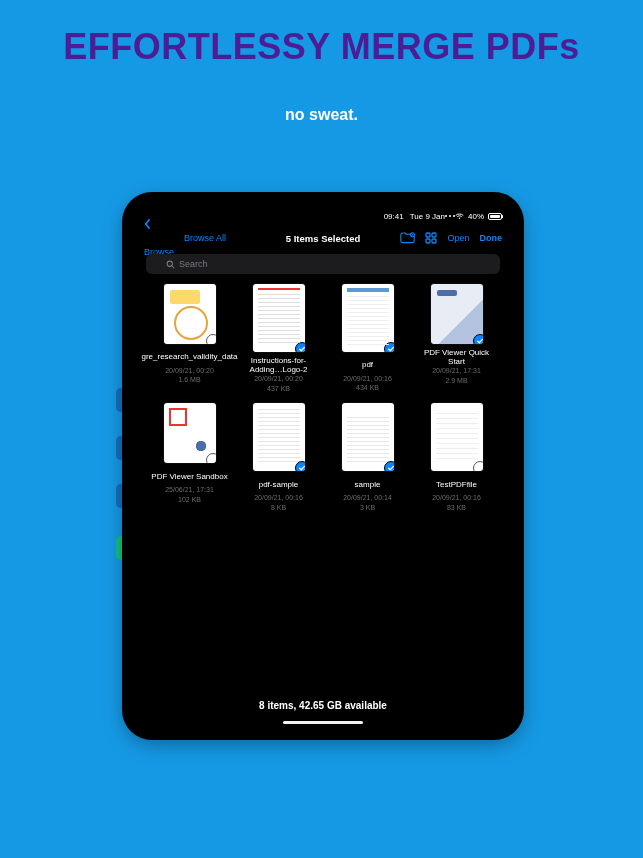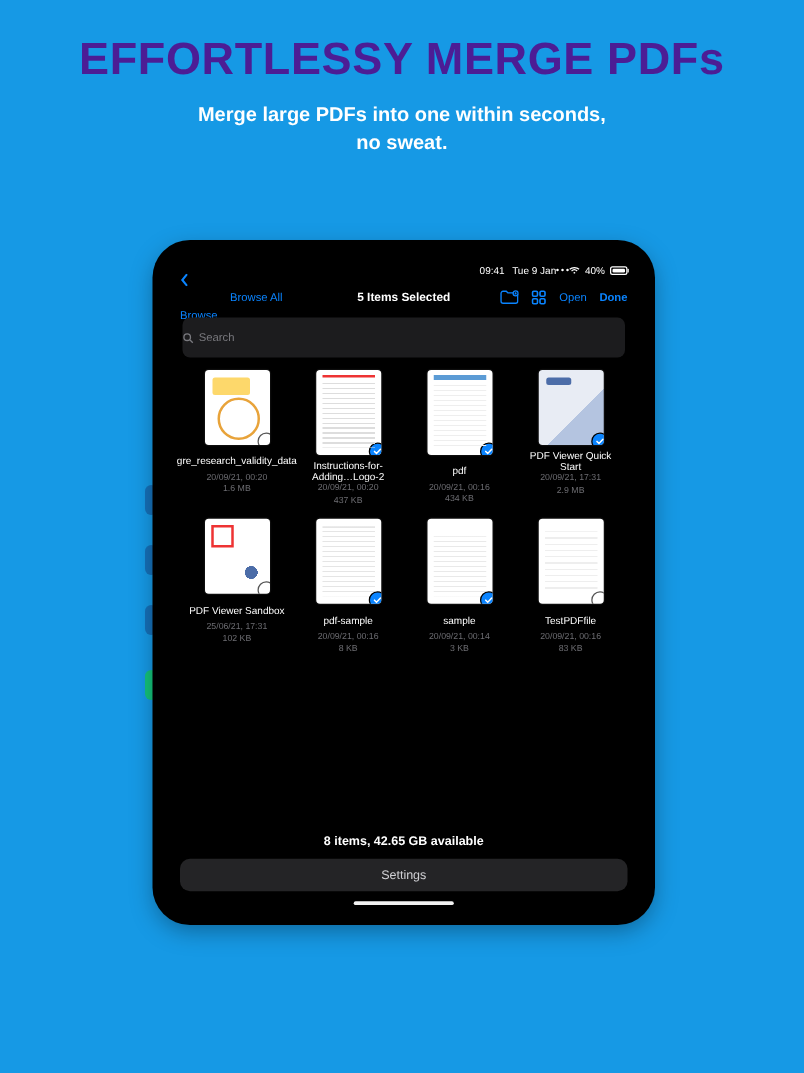--- a/index.html
+++ b/index.html
@@ -81,27 +81,27 @@
   .navbar .group { display:flex; align-items:center; gap:10px; }
   .navbar .title { color:#fff; font-weight:600; position:absolute; left:0; right:0; text-align:center; font-size:9.5px; }
   .navbar .back { display:flex; gap:18px;flex-direction:column; }
   .chev-left { width:7px; height:10px; }
   .icon-btn { display:flex; align-items:center; }
   .icon-btn svg { display:block; }
 
   
   .search {
     margin: 2px 8px 6px 8px;
-    height: 32px;
+    height: 20px;
     background: #1c1c1e;
     border-radius: 6px;
     display:flex;
     align-items:center;
     gap:4px;
-    padding: 0 0;
+    padding: 0 20px;
     color:#7a7a7f;
     font-size:9px;
   }
   .search svg { width:9px; height:9px; }
 
   
   .grid {
     flex: 1;
     display:grid;
     grid-template-columns: repeat(4, 1fr);
@@ -180,21 +180,21 @@
   .t1{ top:388px; background:#1570b8;}
   .t2{ top:436px; background:#1570b8;}
   .t3{ top:484px; background:#1570b8;}
   .t4{ top:536px; background:#14c27a;}
 </style>
 </head>
 <body>
 
 <h1 class="hero-title">EFFORTLESSY MERGE PDFs</h1>
 <div class="hero-sub">
-  <span>Merge large PDFs into one within seconds,</span><br>
+  <br>
   <span>no sweat.</span>
 </div>
 
 <div class="side-tab t1"></div>
 <div class="side-tab t2"></div>
 <div class="side-tab t3"></div>
 <div class="side-tab t4"></div>
 
 <div class="device">
   <div class="screen">
@@ -345,17 +345,16 @@
           <div class="thumb art-h tall">
             <span class="badge empty"></span>
           </div>
           <div class="fname">TestPDFfile</div>
           <div class="meta">20/09/21, 00:16</div>
           <div class="meta">83 KB</div>
         </div>
       </div>
 
     <div class="footer-status">8 items, 42.65 GB available</div>
-    <div class="settings">Settings</div>
     <div class="home-ind"></div>
 
   </div>
 </div>
 
 </body></html>

